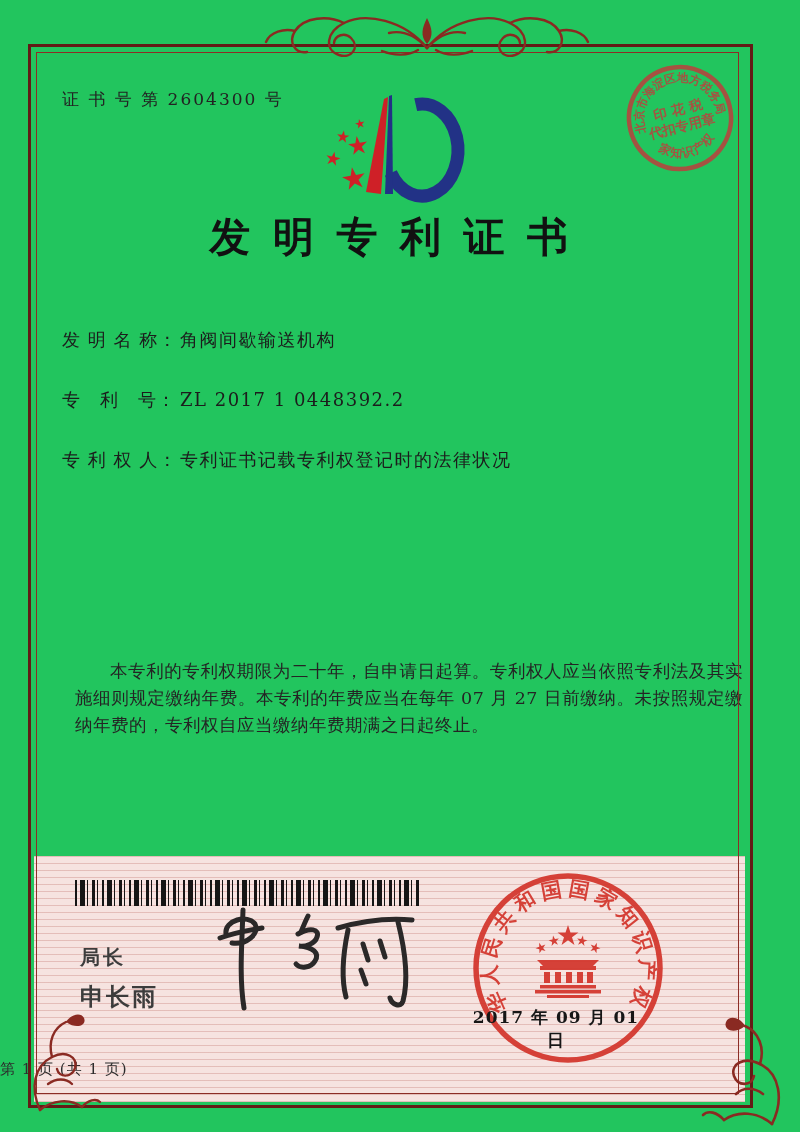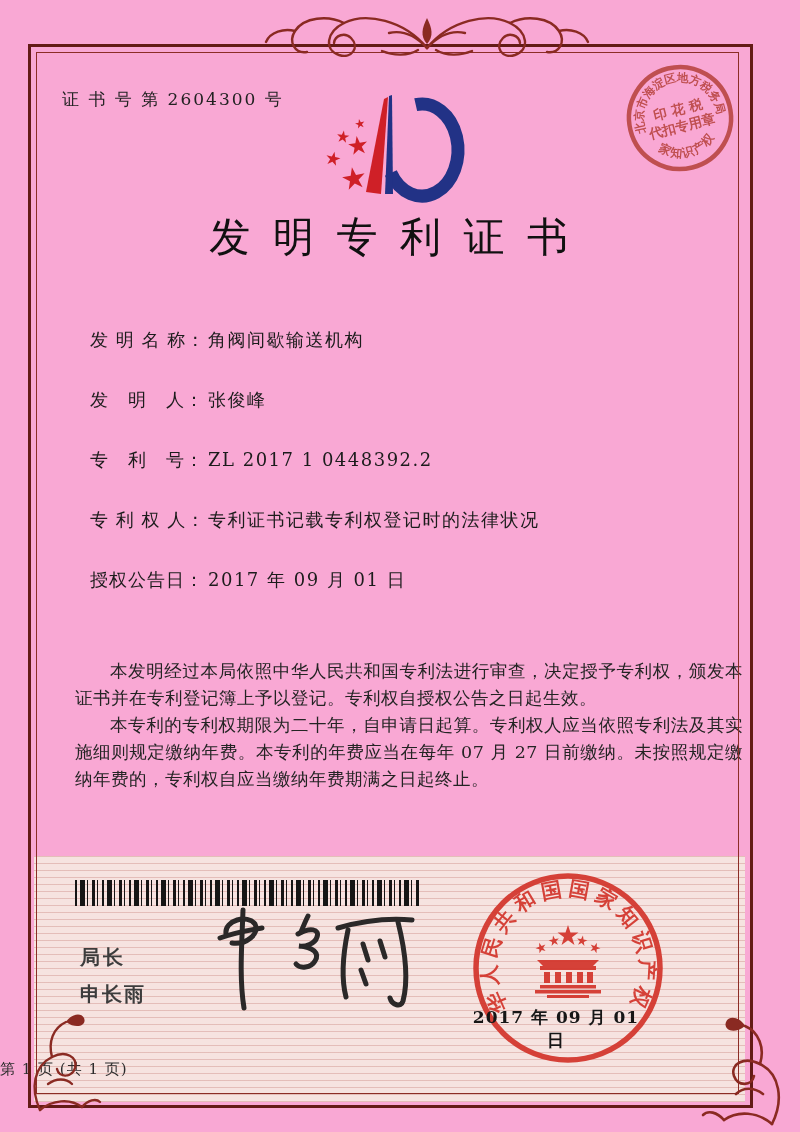--- a/index.html
+++ b/index.html
@@ -1,34 +1,34 @@
 <!DOCTYPE html>
 <html><head>
 <meta charset="utf-8">
 <style>
   html,body{margin:0;padding:0;}
   body{background:#e9e7e0;font-family:"DejaVu Serif","Liberation Serif",serif;}
-  .page{position:relative;width:800px;height:1132px;background:#f9a8d4;overflow:hidden;margin:0 auto;}
+  .page{position:relative;width:800px;height:1132px;background:#22c55e;overflow:hidden;margin:0 auto;}
 
   
   .frame-outer{position:absolute;left:28px;top:44px;width:719px;height:1058px;
     border:3px solid #631b16;z-index:5;pointer-events:none;}
   .frame-inner{position:absolute;left:36px;top:52px;width:701px;height:1040px;
     border:1px solid #8c2d26;z-index:5;pointer-events:none;}
 
   .cert-no{position:absolute;left:62px;top:88px;font-size:17px;color:#222;letter-spacing:2px;z-index:6;}
 
   .logo{position:absolute;left:325px;top:82px;z-index:4;}
   .tax-stamp{position:absolute;left:618px;top:56px;z-index:7;}
   .top-ornament{position:absolute;left:262px;top:4px;z-index:6;}
 
   .title{position:absolute;left:0;top:210px;width:800px;text-align:center;
-    font-size:41px;font-weight:400;color:#111;letter-spacing:.55em;margin-right:-.55em;z-index:4;}
-
-  .fields{position:absolute;left:90px;top:326px;display:flex;flex-direction:column;gap:33px;z-index:4;justify-content:space-between;}
+    font-size:41px;font-weight:700;color:#111;letter-spacing:.55em;margin-right:-.55em;z-index:4;}
+
+  .fields{position:absolute;left:62px;top:326px;display:flex;flex-direction:column;gap:33px;z-index:4;justify-content:space-between;}
   .field-row{font-size:18px;color:#1c1c1c;white-space:nowrap;height:27px;line-height:27px;}
   .f-label{display:inline-block;min-width:118px;letter-spacing:1px;}
   .f-value{letter-spacing:1.5px;}
 
   .body-text{position:absolute;left:75px;top:658px;width:668px;z-index:4;
     font-size:17.5px;line-height:27px;color:#242424;text-align:justify;}
   .body-text p{margin:0;text-indent:2em;letter-spacing:.5px;}
 
   .pink-band{position:absolute;left:34px;top:856px;width:711px;height:246px;z-index:1;
     background-color:#f6e3e0;
@@ -38,21 +38,21 @@
     background:repeating-linear-gradient(90deg,
       #151515 0 2px,transparent 2px 5px,
       #151515 5px 10px,transparent 10px 12px,
       #151515 12px 13px,transparent 13px 17px,
       #151515 17px 20px,transparent 20px 22px,
       #151515 22px 23px,transparent 23px 27px);}
 
   .sig-title{position:absolute;left:80px;top:944px;font-family:"Liberation Sans","DejaVu Sans",sans-serif;
     font-weight:700;font-size:20px;color:#3c3c3c;letter-spacing:3px;z-index:3;text-align:center;}
   .sig-name{position:absolute;left:80px;top:981px;font-family:Liberation Sans, sans-serif;
-    font-weight:700;font-size:20px;color:#3c3c3c;letter-spacing:2px;z-index:3;}
+    font-weight:700;font-size:24px;color:#3c3c3c;letter-spacing:2px;z-index:3;}
   .signature{position:absolute;left:212px;top:902px;z-index:3;}
 
   .seal{position:absolute;left:468px;top:868px;z-index:3;}
   .seal-date{position:absolute;left:466px;top:1006px;width:180px;text-align:center;
     font-size:17px;font-weight:700;color:#161616;letter-spacing:1px;z-index:4;}
 
   .footer-page{position:absolute;left:0;top:1060px;width:800px;
     font-size:15px;color:#2c2c2c;letter-spacing:1px;z-index:4;}
 
   .corner-left{position:absolute;left:18px;top:1006px;z-index:6;}
@@ -122,35 +122,28 @@
     </g>
   </svg>
 
   <div class="title">发明专利证书</div>
 
   <div class="fields">
     <div class="field-row">
       <span class="f-label">发 明 名 称：</span><span class="f-value">角阀间歇输送机构</span>
     </div>
     <div class="field-row">
-      <span class="f-label">发　明　人：</span><span class="f-value">张俊峰</span>
-    </div>
-    <div class="field-row">
       <span class="f-label">专　利　号：</span><span class="f-value">ZL 2017 1 0448392.2</span>
     </div>
     <div class="field-row">
       <span class="f-label">专 利 权 人：</span><span class="f-value">专利证书记载专利权登记时的法律状况</span>
     </div>
-    <div class="field-row">
-      <span class="f-label">授权公告日：</span><span class="f-value">2017 年 09 月 01 日</span>
-    </div>
   </div>
 
   <div class="body-text">
-    <p>本发明经过本局依照中华人民共和国专利法进行审查，决定授予专利权，颁发本证书并在专利登记簿上予以登记。专利权自授权公告之日起生效。</p>
     <p>本专利的专利权期限为二十年，自申请日起算。专利权人应当依照专利法及其实施细则规定缴纳年费。本专利的年费应当在每年 07 月 27 日前缴纳。未按照规定缴纳年费的，专利权自应当缴纳年费期满之日起终止。</p>
   </div>
 
   <div class="pink-band"></div>
 
   <div class="barcode"></div>
 
   <div class="sig-title">局长</div>
   <div class="sig-name">申长雨</div>
 

